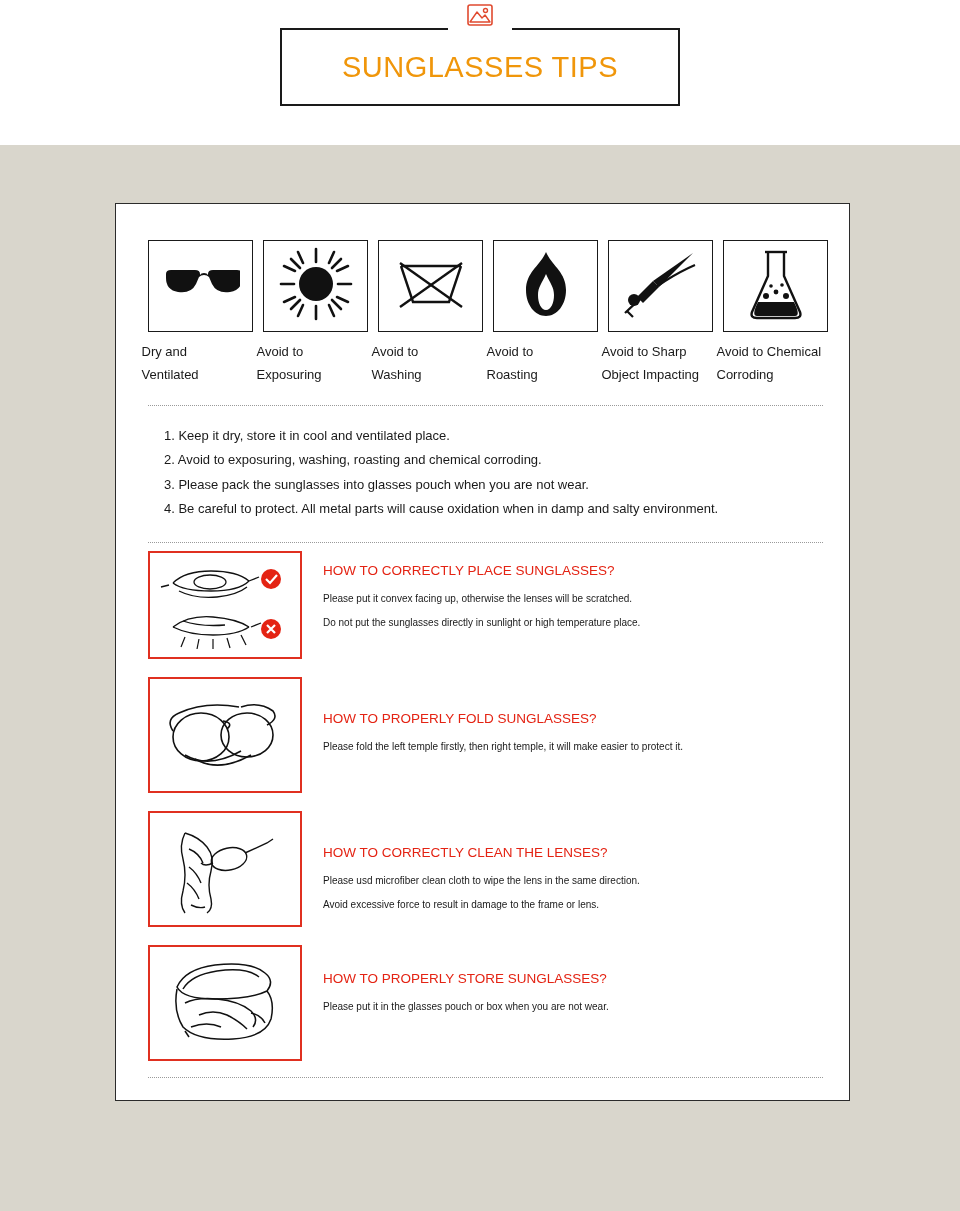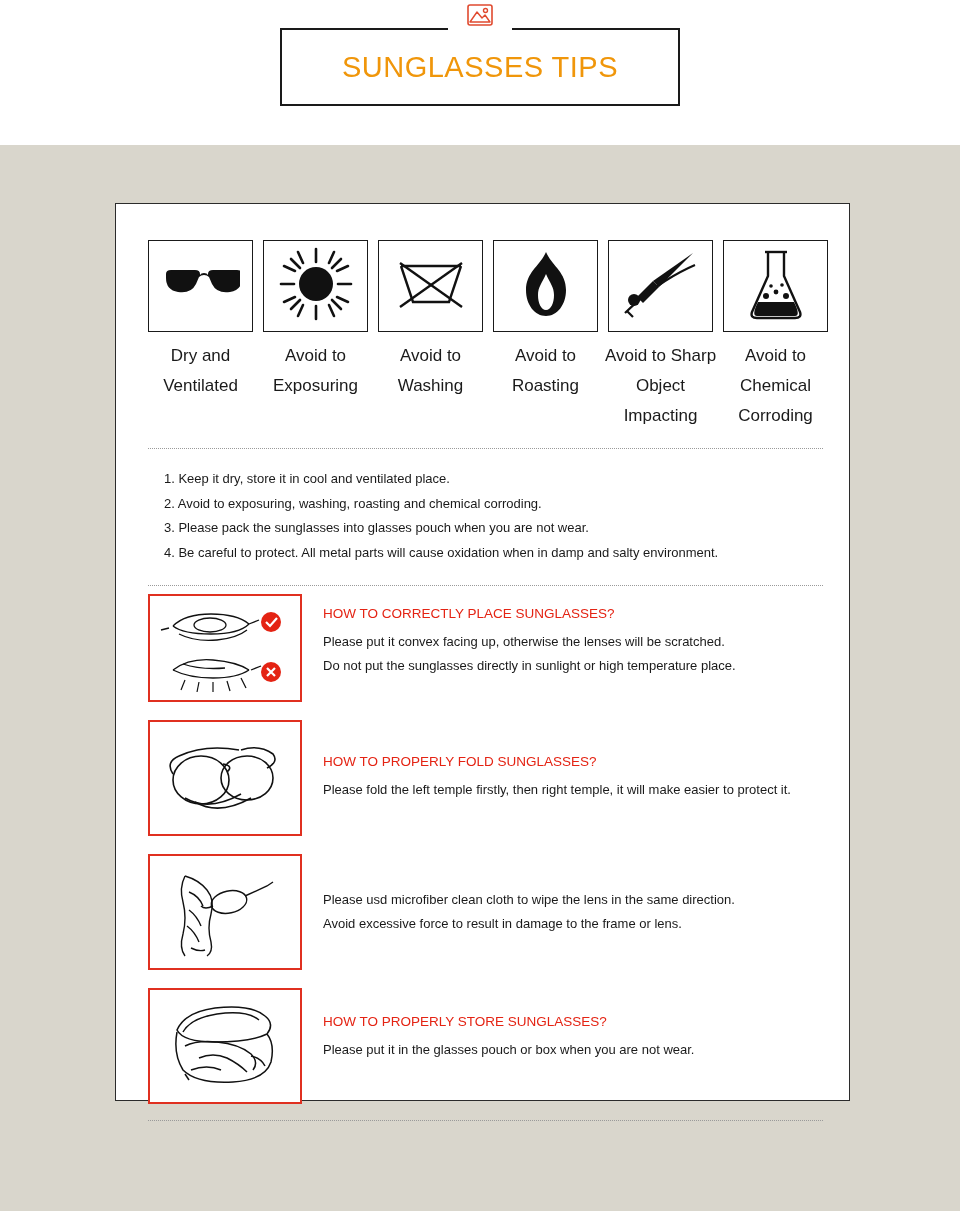--- a/index.html
+++ b/index.html
@@ -84,23 +84,22 @@
   .icon-box {
     width: 105px; height: 92px;
     border: 1px solid #1a1a1a;
     display: flex;
     align-items: center;
     justify-content: center;
     background: #fff;
   }
   .icon-caption {
     margin-top: 9px;
-    font-size: 17px;
+    font-size: 13px;
     color: #1a1a1a;
-    text-align: center;
     line-height: 1.75;
     width: 118px;
   }
 
   
   .dotted {
     border-top: 1px dotted #9a9a9a;
     height: 0;
     margin: 0;
   }
@@ -140,21 +139,21 @@
     padding-left: 21px;
     padding-top: 16px;
   }
   .howto-title {
     color: #e42313;
     font-size: 13.5px;
     margin-bottom: 9px;
   }
   .howto-line {
     color: #1a1a1a;
-    font-size: 13px;
+    font-size: 10px;
     line-height: 24px;
   }
   .b1 { margin-top: 8px; }
   .b2 { margin-top: 18px; }
   .b3 { margin-top: 18px; }
   .b4 { margin-top: 18px; }
   .b2 .howto-text, .b3 .howto-text { padding-top: 34px; }
   .b4 .howto-text { padding-top: 26px; }
   .b1 .howto-text { padding-top: 12px; }
 </style>
@@ -366,20 +365,21 @@
               <path d="M34 48 Q42 54 46 64"></path>
               <path d="M32 64 Q40 70 44 80"></path>
               <ellipse cx="74" cy="40" rx="18" ry="11" transform="rotate(-12 74 40)"></ellipse>
               <path d="M90 34 L112 24 L118 20"></path>
               <path d="M58 44 Q50 48 46 44"></path>
               <path d="M36 86 Q44 90 50 88"></path>
             </g>
           </svg>
         </div>
         <div class="howto-text">
+          <div class="howto-title">HOW TO CORRECTLY CLEAN THE LENSES?</div>
           <div class="howto-line">Please usd microfiber clean cloth to wipe the lens in the same direction.</div>
           <div class="howto-line">Avoid excessive force to result in damage to the frame or lens.</div>
         </div>
       </div>
 
       <div class="howto b4">
         <div class="howto-img tall">
           <svg width="140" height="100" viewBox="0 0 140 100">
             <g fill="none" stroke="#111" stroke-width="1.5">
               <path d="M22 34 Q30 16 60 12 Q96 8 110 20 Q120 28 112 38 Q96 46 60 46 Q28 46 22 34 Z"></path>

